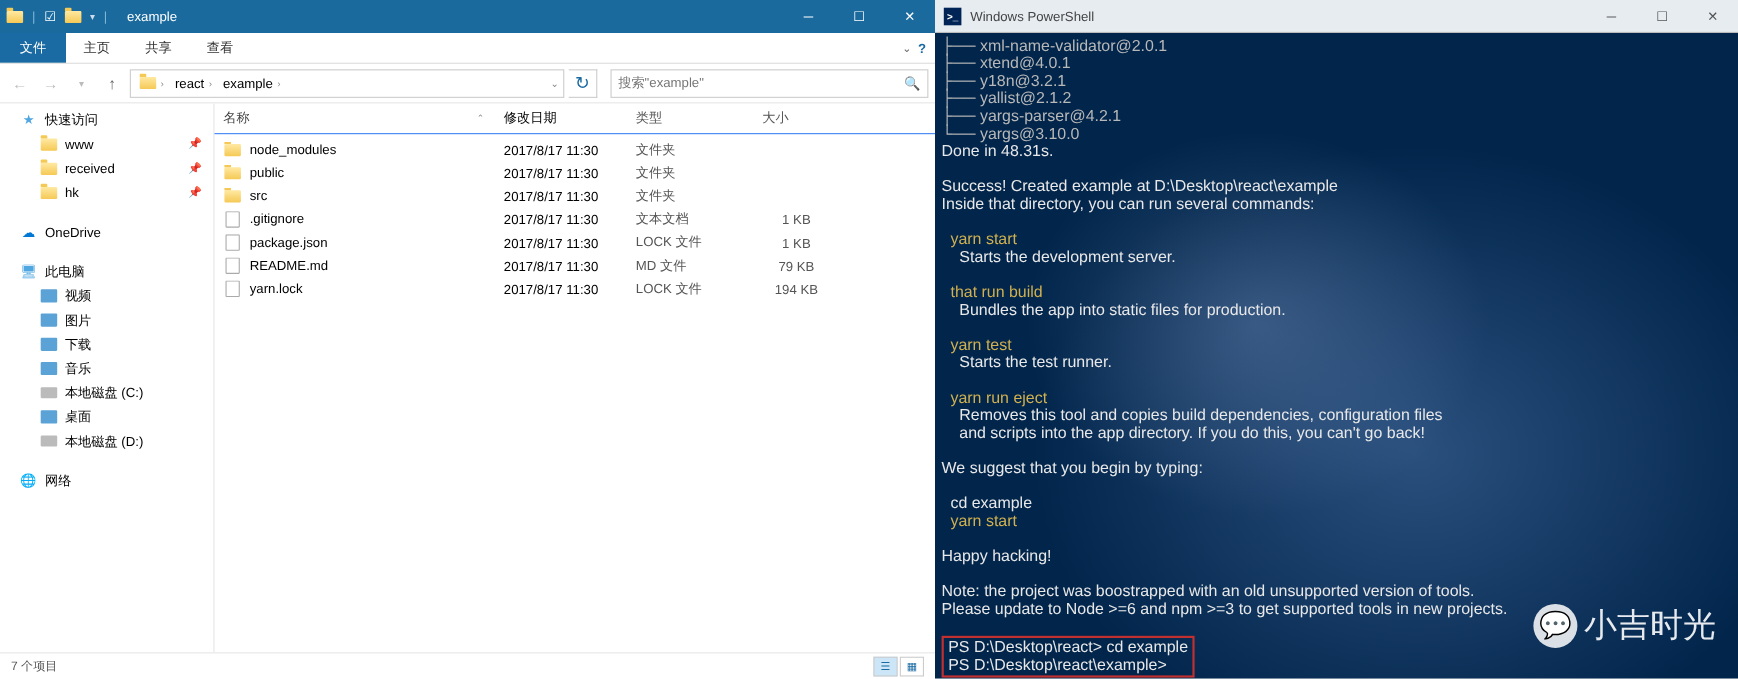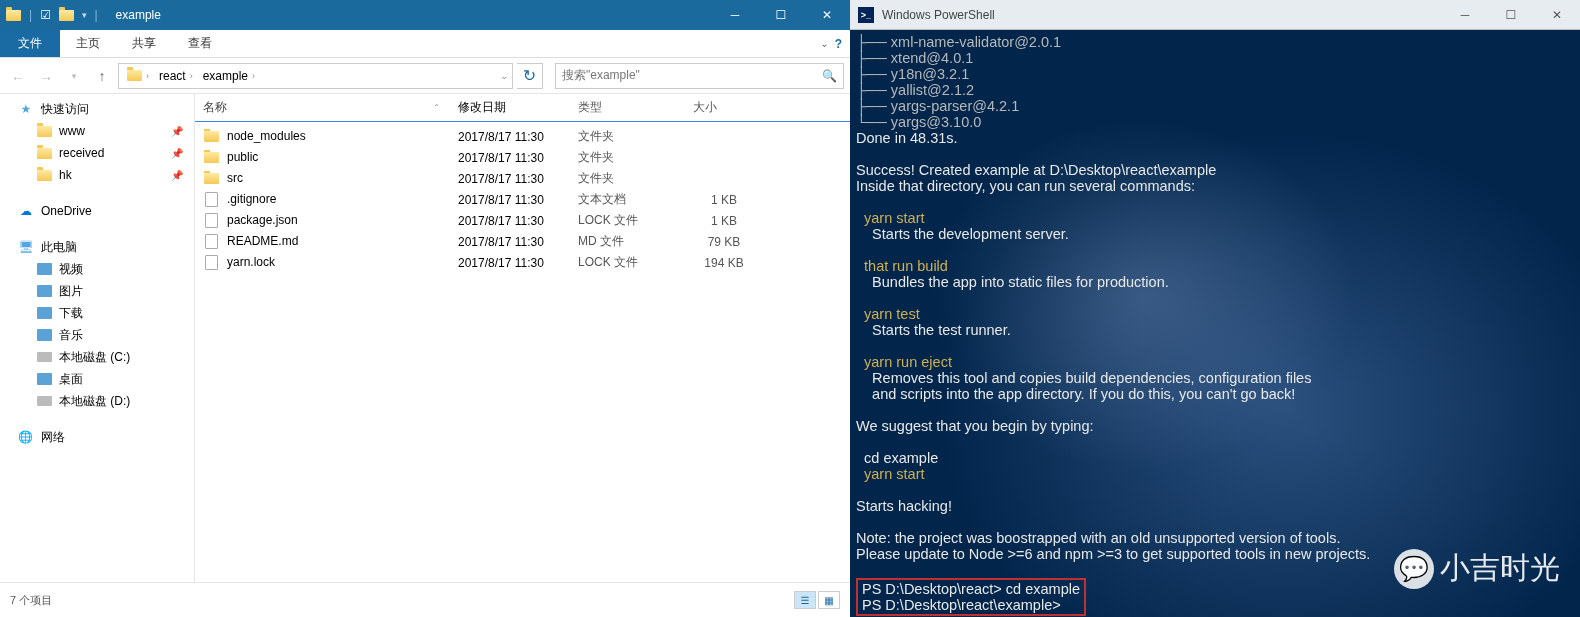--- a/index.html
+++ b/index.html
@@ -53,21 +53,21 @@
 .content .rows { flex: 1; padding-top: 4px; }
 .content .row { height: 21px; display: flex; align-items: center; cursor: pointer; }
 .content .row .cell { padding-left: 8px; white-space: nowrap; overflow: hidden; }
 .content .row .fico { width: 16px; height: 16px; margin-right: 8px; display: inline-flex; align-items: center; justify-content: center; vertical-align: middle; }
 .file-ico { width: 13px; height: 15px; background: #fff; border: 1px solid #aaa; border-radius: 1px; }
 .c-name { width: 255px; }
 .c-date { width: 120px; color: #000000; }
 .c-type { width: 115px; color: #555; }
 .c-size { width: 70px; color: #555; text-align: center; }
 
-.statusbar { height: 35px; border-top: 1px solid #e5e5e5; display: flex; align-items: center; font-size: 11px; padding: 0 10px; color: #555; }
+.statusbar { height: 24px; border-top: 1px solid #e5e5e5; display: flex; align-items: center; font-size: 11px; padding: 0 10px; color: #555; }
 .statusbar .views { margin-left: auto; display: flex; gap: 2px; }
 .statusbar .vbtn { width: 22px; height: 18px; border: 1px solid #ccc; display: flex; align-items: center; justify-content: center; color: #1a6aa3; font-size: 10px; }
 .statusbar .vbtn.active { background: #cde6f7; }
 
 
 .powershell { width: 730px; height: 617px; display: flex; flex-direction: column; position: relative; }
 .ps-titlebar { height: 30px; background: rgba(230,235,240,0.95); display: flex; align-items: center; font-size: 12px; color: #444; border-bottom: 1px solid #bbb; }
 .ps-titlebar .psicon { width: 16px; height: 16px; background: #012456; margin: 0 8px; display: flex; align-items: center; justify-content: center; color: #fff; font-size: 9px; font-weight: bold; }
 .ps-titlebar .controls { margin-left: auto; display: flex; }
 .ps-titlebar .controls div { width: 46px; height: 30px; display: flex; align-items: center; justify-content: center; cursor: pointer; color: #555; }
@@ -357,21 +357,21 @@
 <span class="white"></span>
 <span class="cmd">  yarn run eject</span>
 <span class="white">    Removes this tool and copies build dependencies, configuration files</span>
 <span class="white">    and scripts into the app directory. If you do this, you can't go back!</span>
 <span class="white"></span>
 <span class="white">We suggest that you begin by typing:</span>
 <span class="white"></span>
 <span class="white">  cd example</span>
 <span class="cmd">  yarn start</span>
 <span class="white"></span>
-<span class="white">Starts hacking!</span>
+<span class="white">Happy hacking!</span>
 <span class="white"></span>
 <span class="white">Note: the project was boostrapped with an old unsupported version of tools.</span>
 <span class="white">Please update to Node &gt;=6 and npm &gt;=3 to get supported tools in new projects.</span>
 <span class="white"></span>
 <span class="promptbox"><span class="white">PS D:\Desktop\react&gt; cd example</span>
 <span class="white">PS D:\Desktop\react\example&gt;</span></span></div>
     <div class="watermark">
       <div class="wechat">💬</div>
       <span>小吉时光</span>
     </div>

